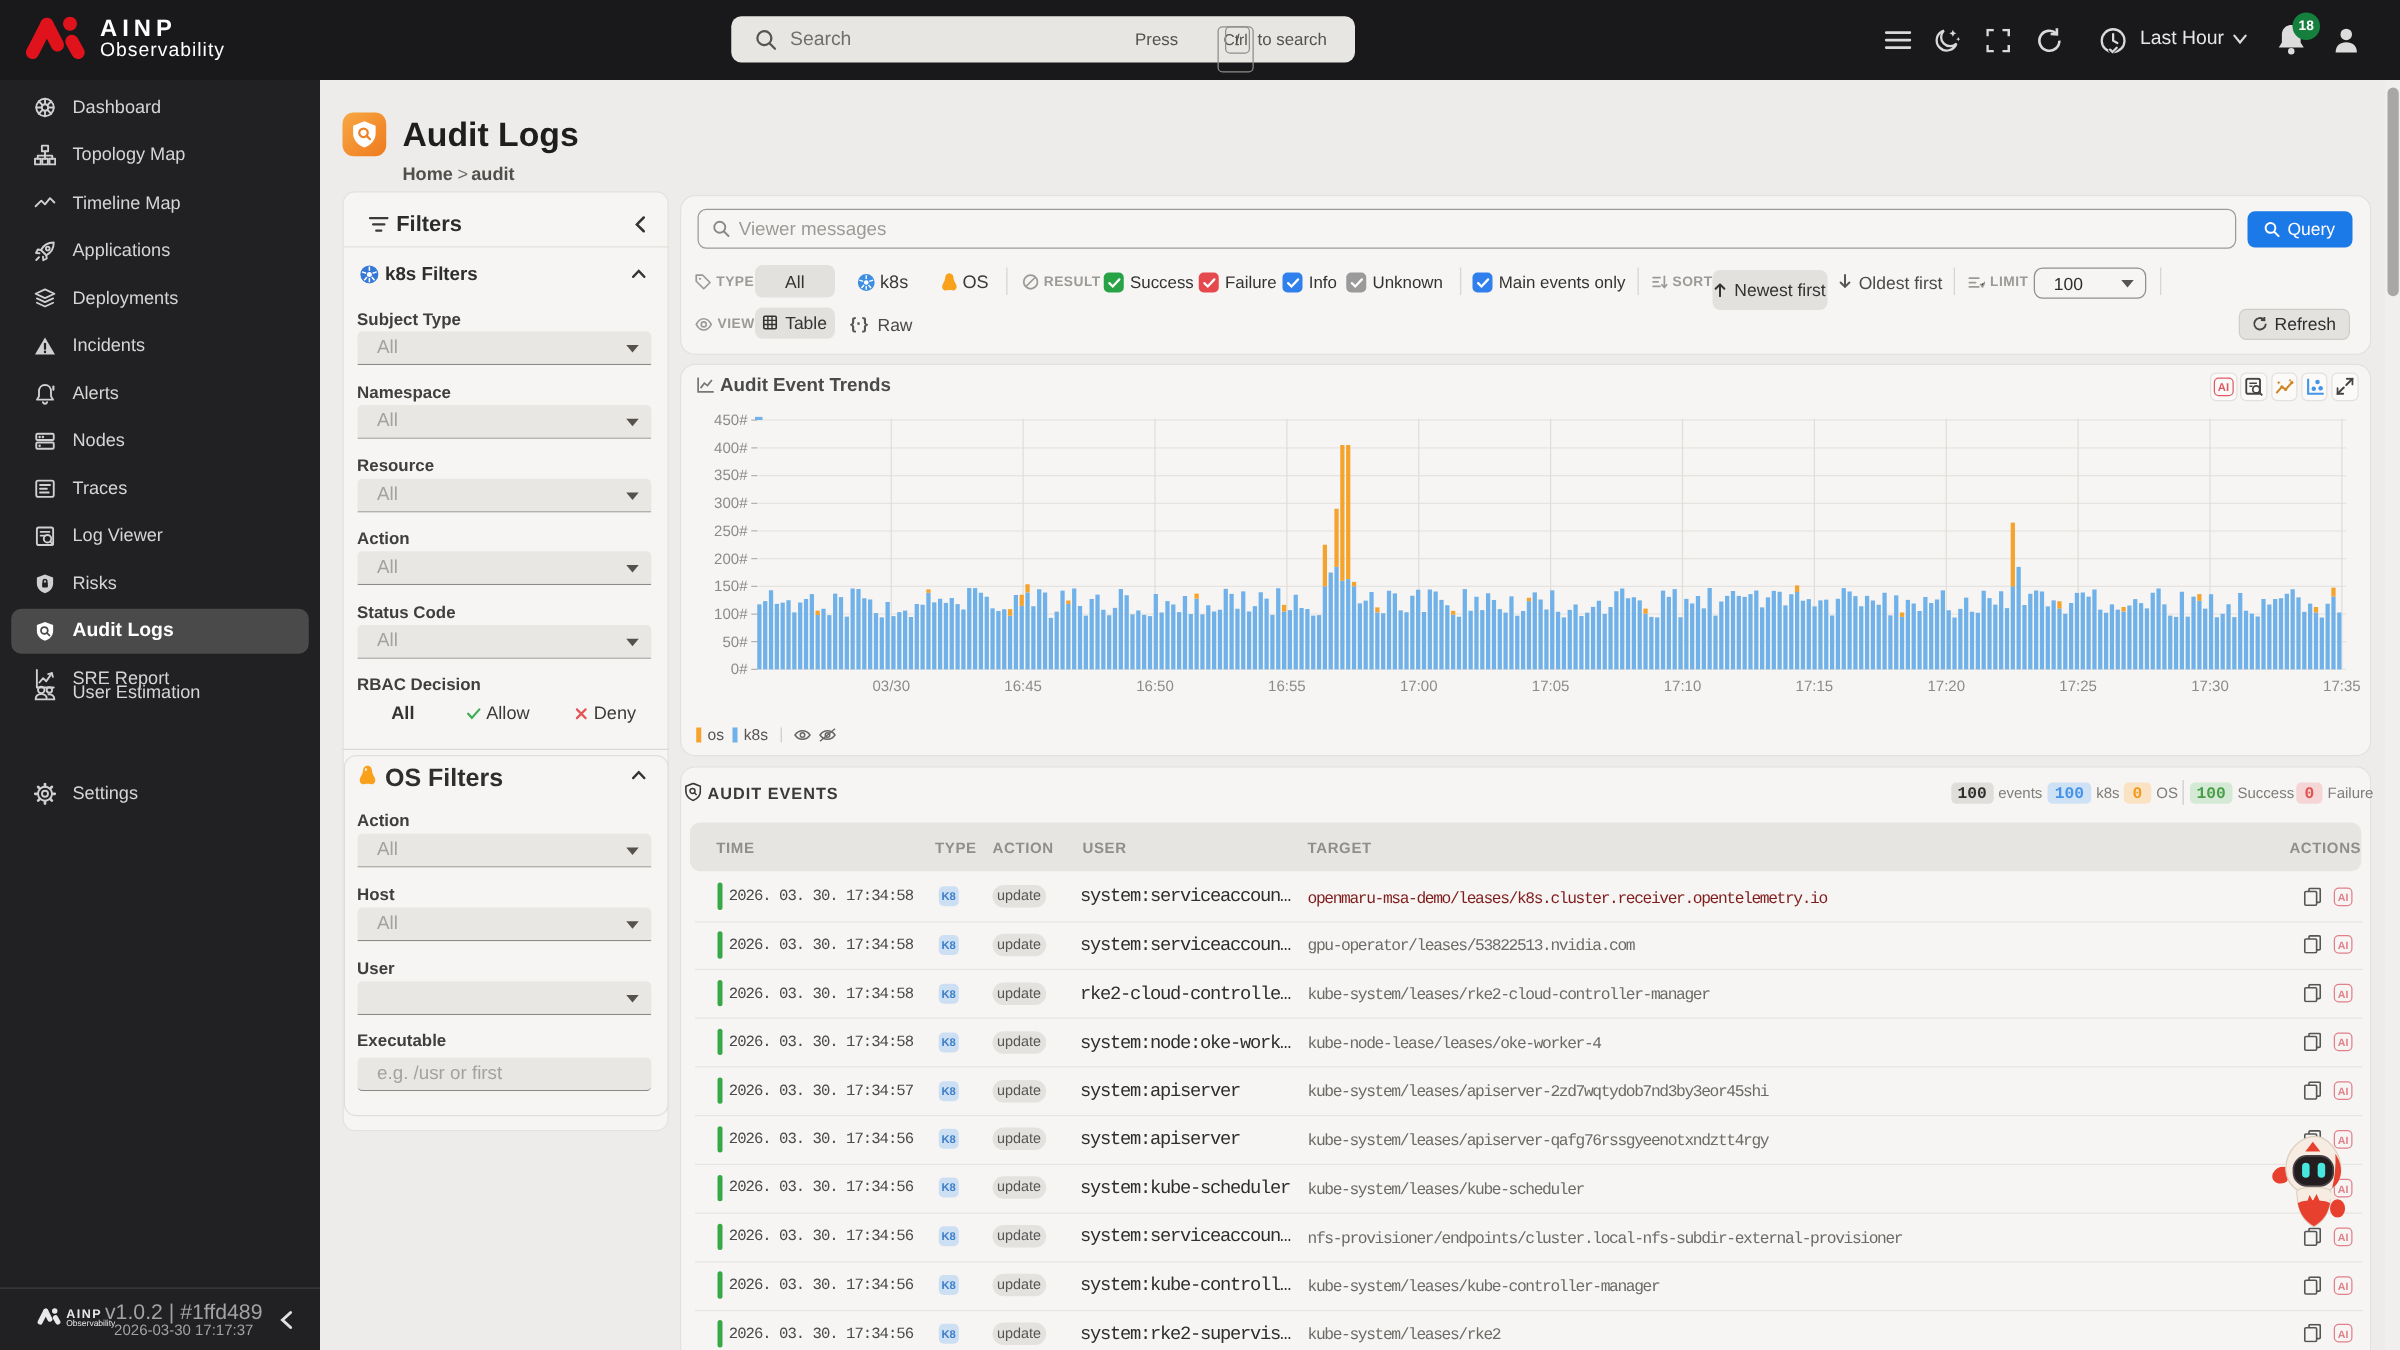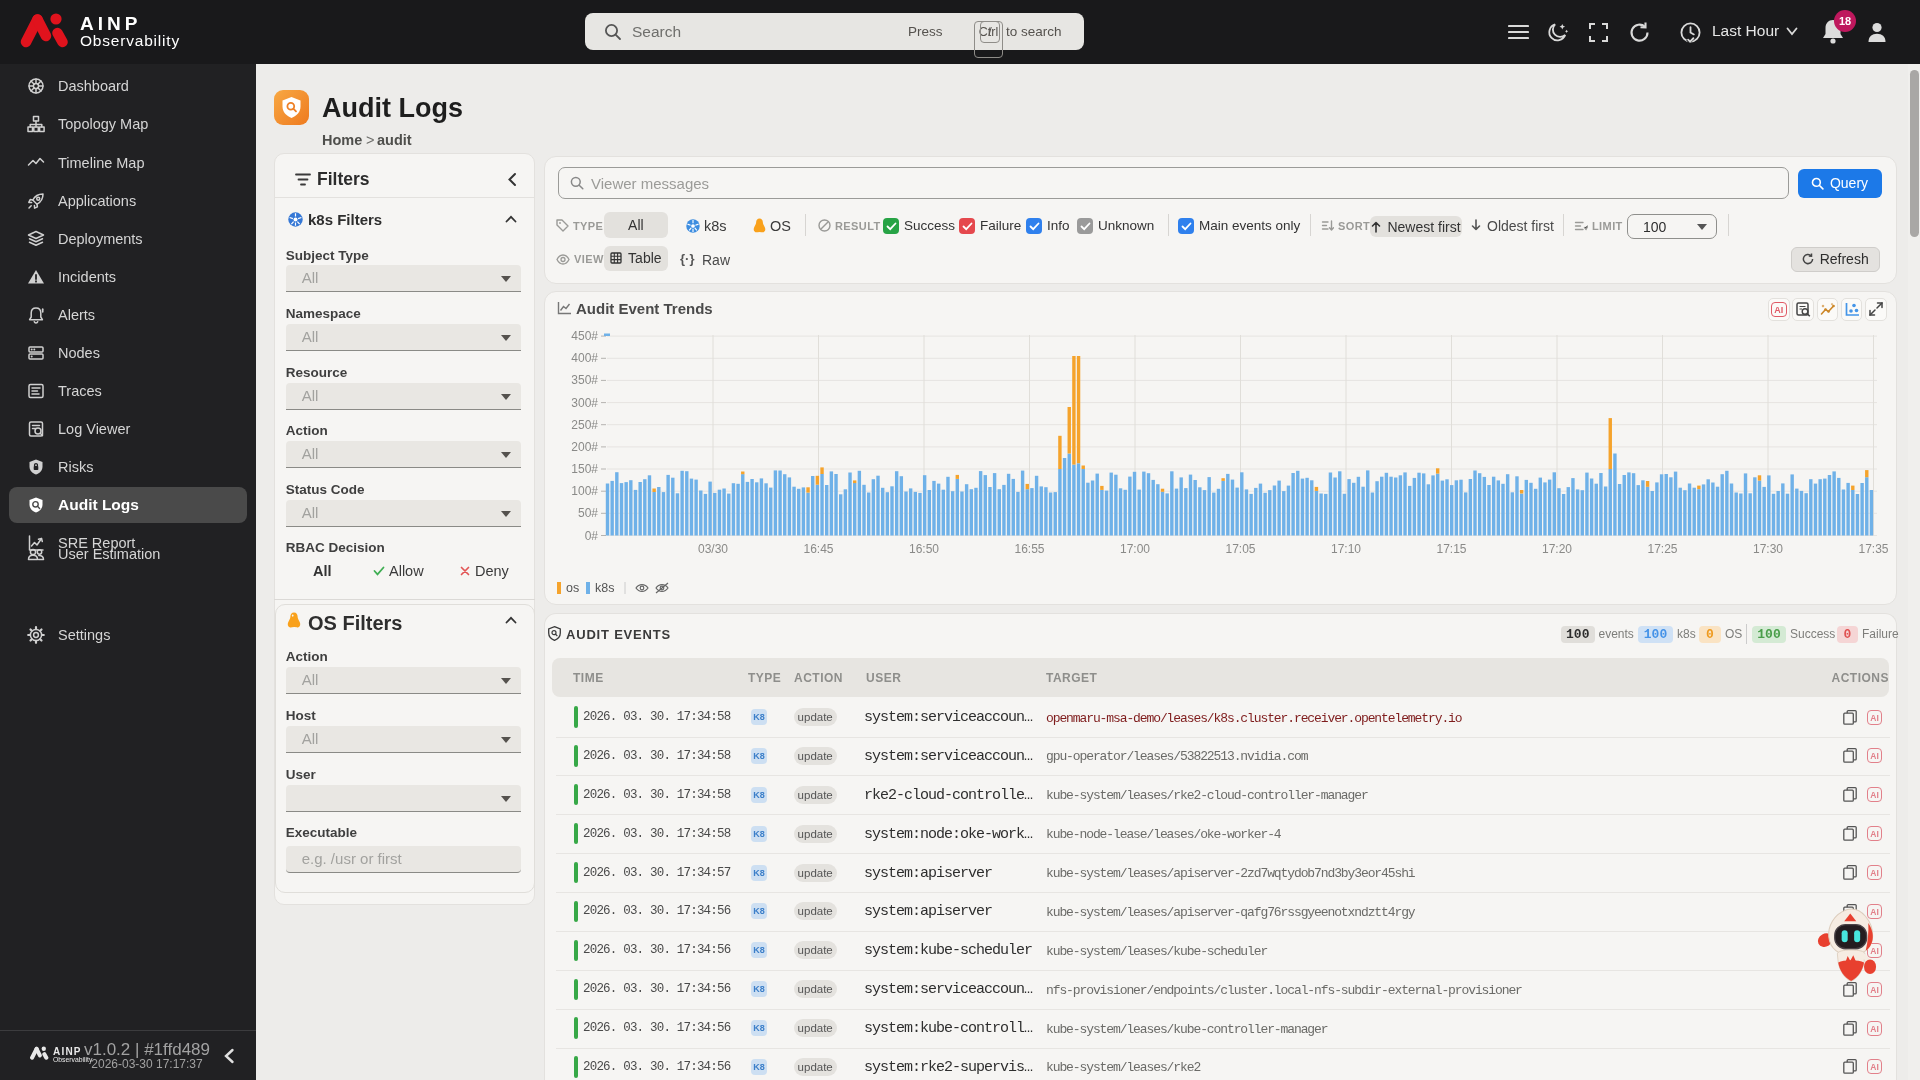--- a/index.html
+++ b/index.html
@@ -75,21 +75,21 @@
     <path d="M9.5 19.5 l2 2 3.5 -3.5" fill="none" stroke="#d9d9d9" stroke-width="1.9" stroke-linecap="round"></path>
   </svg>
 <div class="abs" style="left:1712px;top:22px;font-size:15.5px;color:#e6e6e6">Last Hour</div>
 <svg class="abs" style="left:1786px;top:27px" width="12" height="9" viewBox="0 0 12 9">
     <path d="M1.5 1.5 L6 7 L10.5 1.5" fill="none" stroke="#d9d9d9" stroke-width="1.8" stroke-linecap="round"></path>
   </svg>
 <svg class="abs" style="left:1820px;top:18px" width="26" height="27" viewBox="0 0 26 27">
     <path d="M13 2 C8.5 2 5.5 5.5 5.5 10 V16 L3 20 H23 L20.5 16 V10 C20.5 5.5 17.5 2 13 2 Z" fill="#dcdcdc"></path>
     <circle cx="13" cy="23" r="2.6" fill="#dcdcdc"></circle>
   </svg>
-<div class="abs" style="left:1834px;top:10px;width:22px;height:22px;border-radius:50%;background:#be185d;color:#fff;font-size:11px;font-weight:bold;text-align:center;line-height:22px">18</div>
+<div class="abs" style="left:1834px;top:10px;width:22px;height:22px;border-radius:50%;background:#15803d;color:#fff;font-size:11px;font-weight:bold;text-align:center;line-height:22px">18</div>
 <svg class="abs" style="left:1866px;top:21px" width="22" height="22" viewBox="0 0 22 22">
     <circle cx="11" cy="6.5" r="4.6" fill="#dcdcdc"></circle>
     <path d="M2.5 21 C2.5 15.5 6 12.8 11 12.8 C16 12.8 19.5 15.5 19.5 21 Z" fill="#dcdcdc"></path>
   </svg>
 <div class="abs" style="left:0;top:64px;width:256px;height:1016px;background:#212123"></div>
 <div class="nav" style="top:68px">
     <svg width="18" height="18" viewBox="0 0 18 18" fill="none" stroke="#d0d0d0" stroke-width="1.5" stroke-linecap="round" stroke-linejoin="round">
       <circle cx="9" cy="9" r="7"></circle>
       <circle cx="9" cy="9" r="2.6"></circle>
       <path d="M9 2 V6.4 M9 11.6 V16 M2 9 H6.4 M11.6 9 H16 M4 4 l3.2 3.2 M14 4 l-3.2 3.2 M4 14 l3.2-3.2 M14 14 l-3.2-3.2"></path>
@@ -368,21 +368,21 @@
 <div class="cbt" style="left:1199px;top:218px">Main events only</div>
 <div class="vdiv" style="left:1310px;top:214px"></div>
 <div class="glab" style="left:1321px;top:219px"><svg width="13" height="13" viewBox="0 0 13 13">
       <g stroke="#9a9a97" stroke-width="1.4" stroke-linecap="round">
         <path d="M1.5 3 H7"></path>
         <path d="M1.5 6.5 H5.5"></path>
         <path d="M1.5 10 H7"></path>
         <path d="M10.5 2 V11 M10.5 11 L8.5 8.8 M10.5 11 L12.5 8.8"></path>
       </g>
     </svg>SORT</div>
-<div class="seg" style="left:1370px;top:216px;width:92px;height:21px;gap:6px"><svg width="10" height="12" viewBox="0 0 10 12">
+<div class="seg" style="left:1370px;top:216px;width:92px;height:32px;gap:6px"><svg width="10" height="12" viewBox="0 0 10 12">
       <path d="M5 11 V1.5 M5 1.5 L1.5 5 M5 1.5 L8.5 5" fill="none" stroke="#333" stroke-width="1.6" stroke-linecap="round"></path>
     </svg>Newest first</div>
 <svg class="abs" style="left:1471px;top:219px" width="10" height="12" viewBox="0 0 10 12">
     <path d="M5 1 V10.5 M5 10.5 L1.5 7 M5 10.5 L8.5 7" fill="none" stroke="#555" stroke-width="1.6" stroke-linecap="round"></path>
   </svg>
 <div class="abs" style="left:1487px;top:218px;font-size:14px;color:#4a4a4a">Oldest first</div>
 <div class="vdiv" style="left:1563px;top:214px"></div>
 <div class="glab" style="left:1574px;top:219px"><svg width="14" height="13" viewBox="0 0 14 13">
       <g stroke="#9a9a97" stroke-width="1.4" stroke-linecap="round">
         <path d="M1.5 3.5 H9"></path>

